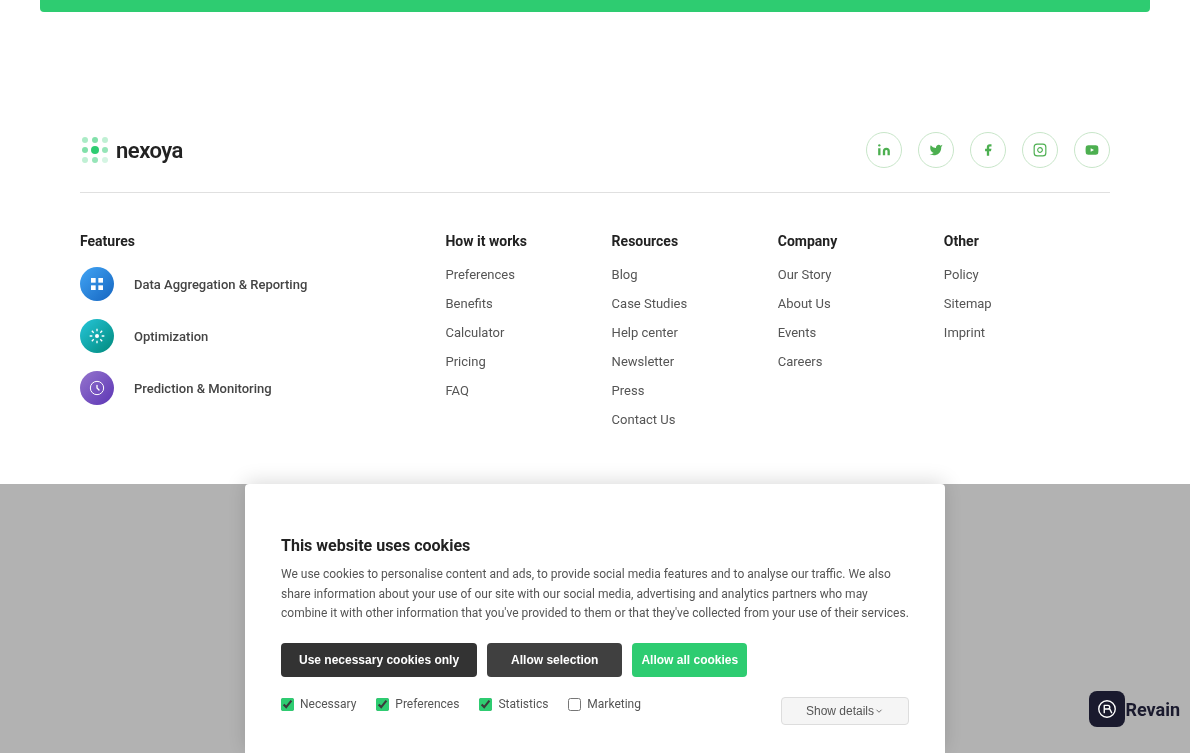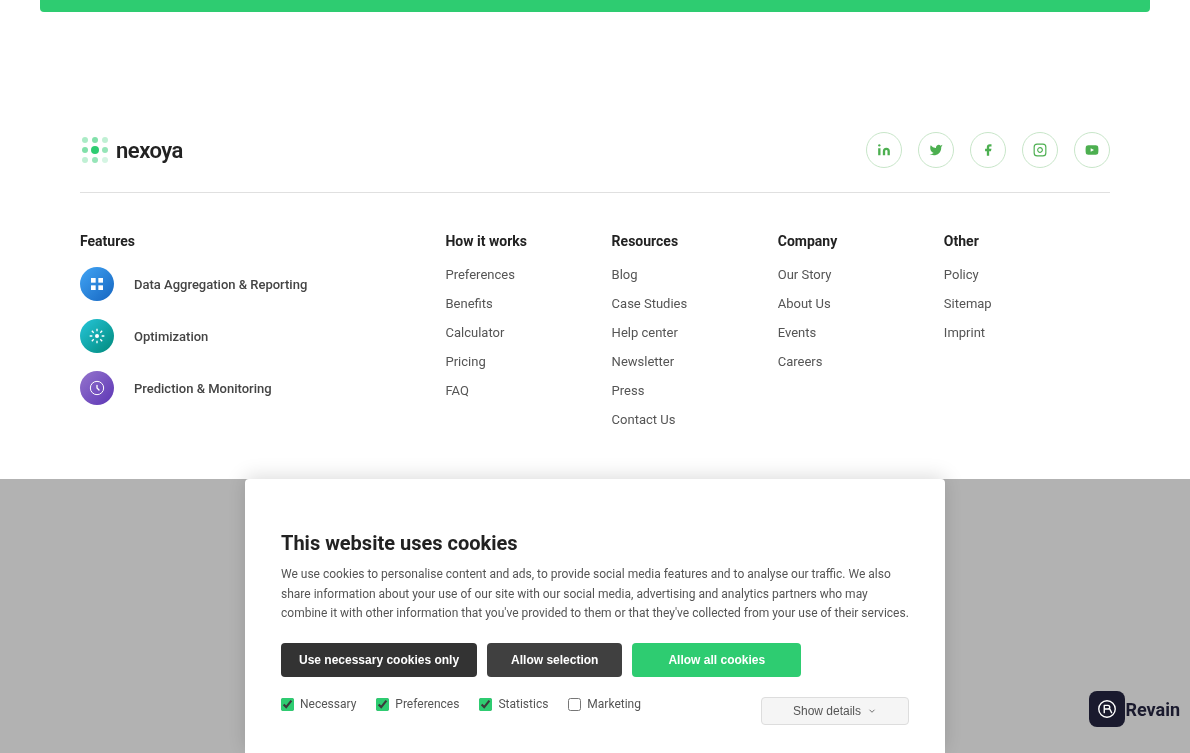--- a/index.html
+++ b/index.html
@@ -30,33 +30,33 @@
     .icon-blue { background: linear-gradient(135deg, #42a5f5, #1565c0); }
     .icon-green { background: linear-gradient(135deg, #26c6da, #00897b); }
     .icon-purple { background: linear-gradient(135deg, #9575cd, #5c35b5); }
     .feature-label { font-size: 13px; color: #444; font-weight: 500; }
 
     .col-link { display: block; font-size: 13px; color: #555; margin-bottom: 14px; text-decoration: none; cursor: pointer; }
 
     
     .cookie-overlay { position: fixed; bottom: 0; left: 0; right: 0; background: rgba(0,0,0,0.3); z-index: 100; }
     .cookie-banner { background: #fff; padding: 28px 36px; max-width: 700px; margin: 0 auto 0 auto; box-shadow: 0 -2px 20px rgba(0,0,0,0.15); border-radius: 4px 4px 0 0; }
-    .cookie-title { font-size: 20px; font-weight: 700; color: #222; margin-bottom: 10px; margin-top: 24px; }
+    .cookie-title { font-size: 16px; font-weight: 700; color: #222; margin-bottom: 10px; margin-top: 24px; }
     .cookie-text { font-size: 12px; color: #555; line-height: 1.6; margin-bottom: 20px; }
 
     .cookie-buttons { display: flex; gap: 10px; margin-bottom: 20px; flex-wrap: wrap; }
     .btn-necessary { background: #333; color: #fff; border: none; padding: 10px 18px; border-radius: 4px; font-size: 12px; font-weight: 600; cursor: pointer; }
     .btn-selection { background: #404040; color: #fff; border: none; padding: 10px 24px; border-radius: 4px; font-size: 12px; font-weight: 600; cursor: pointer; }
-    .btn-all { background: #2ecc71; color: #fff; border: none; padding: 10px 36px; border-radius: 4px; font-size: 12px; font-weight: 600; cursor: pointer; }
+    .btn-all { background: #2ecc71; color: #fff; border: none; padding: 10px 9px; border-radius: 4px; font-size: 12px; font-weight: 600; cursor: pointer; }
 
     .cookie-checkboxes { display: flex; align-items: flex-start; gap: 20px; flex-wrap: wrap; }
     .cookie-check-item { display: flex; align-items: center; gap: 6px; font-size: 12px; color: #555; }
     .cookie-check-item input[type=checkbox] { accent-color: #2ecc71; }
 
-    .show-details-btn { margin-left: auto; display: flex; align-items: center; gap: 6px; font-size: 12px; color: #555; background: #f5f5f5; border: 1px solid #ddd; padding: 6px 31px; border-radius: 4px; cursor: pointer; }
+    .show-details-btn { margin-left: auto; display: flex; align-items: center; font-size: 12px; color: #555; background: #f5f5f5; border: 1px solid #ddd; padding: 6px 24px; border-radius: 4px; cursor: pointer; }
 
     
     .revain-badge { position: fixed; bottom: 26px; right: 10px; display: flex; align-items: center; gap: 0; z-index: 200; }
     .revain-icon { width: 36px; height: 36px; background: #1a1a2e; border-radius: 8px; display: flex; align-items: center; justify-content: center; color: #fff; font-size: 18px; }
     .revain-text { font-size: 18px; font-weight: 700; color: #1a1a2e; }
   </style>
 </head>
 <body>
 
 <div class="top-bar"></div>

